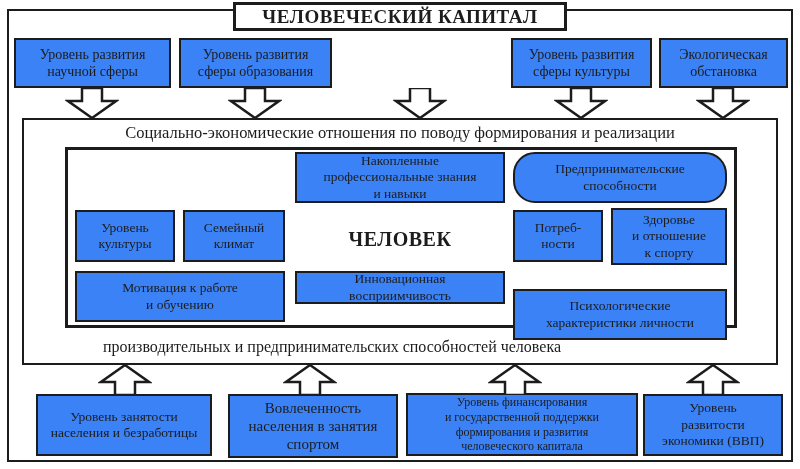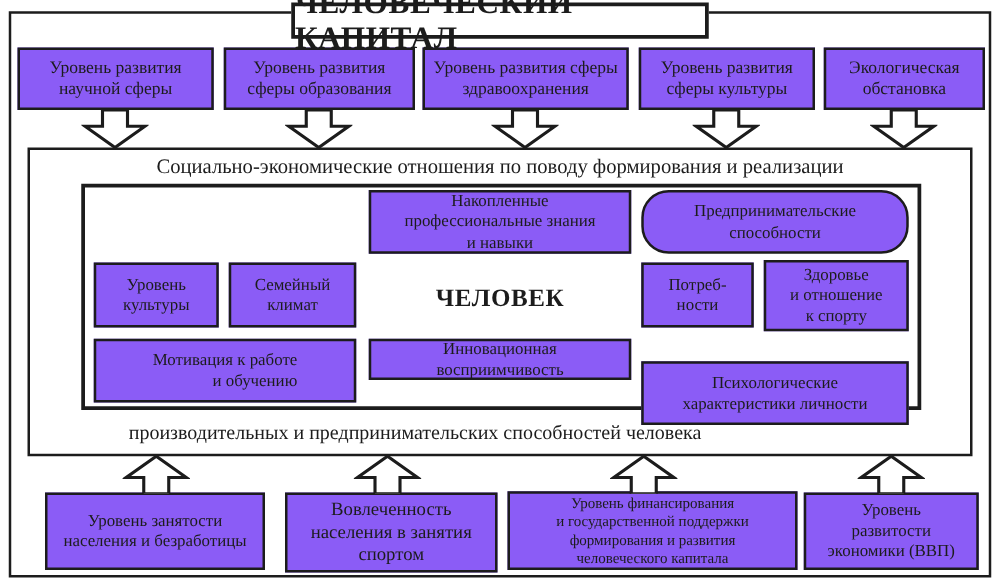--- a/index.html
+++ b/index.html
@@ -13,21 +13,21 @@
     height: 469px;
     background: #ffffff;
     font-family: "Liberation Serif", serif;
     color: #1c1c1c;
     overflow: hidden;
   }
   .box {
     position: absolute;
     box-sizing: border-box;
     border: 2px solid #1c1c1c;
-    background: #8b5cf6;
+    background: #3b82f6;
     display: flex;
     align-items: center;
     justify-content: center;
     text-align: center;
     white-space: pre-line;
     line-height: 1.22;
   }
   .frame {
     position: absolute;
     box-sizing: border-box;
@@ -42,21 +42,21 @@
   }
   .title-box {
     position: absolute;
     box-sizing: border-box;
     border: 3px solid #1c1c1c;
     background: #ffffff;
     display: flex;
     align-items: center;
     justify-content: center;
     font-weight: bold;
-    font-size: 25px;
+    font-size: 19px;
     letter-spacing: 0.5px;
     z-index: 3;
   }
   .factor { font-size: 14px; }
   .component { font-size: 13.5px; }
   .arrow { position: absolute; z-index: 2; }
   .arrow svg { display: block; }
 </style>
 </head>
 <body>
@@ -66,22 +66,20 @@
   <div class="frame" style="left:7px; top:9px; width:786px; height:453px;"></div>
 
   <div class="title-box" style="left:233px; top:2px; width:334px; height:29px;">
     <span>ЧЕЛОВЕЧЕСКИЙ КАПИТАЛ</span>
   </div>
 
   <div class="box factor" style="left:14px; top:38px; width:157px; height:50px;">Уровень развития
 научной сферы</div>
   <div class="box factor" style="left:179px; top:38px; width:153px; height:50px;">Уровень развития
 сферы образования</div>
-  <div class="box factor" style="left:338px; top:38px; width:165px; height:50px;">Уровень развития сферы
-здравоохранения</div>
   <div class="box factor" style="left:511px; top:38px; width:141px; height:50px;">Уровень развития
 сферы культуры</div>
   <div class="box factor" style="left:659px; top:38px; width:129px; height:50px;">Экологическая
 обстановка</div>
 
   <div class="arrow" style="left:65px; top:88px;">
     <svg width="54" height="31" viewBox="0 0 54 31">
         <polygon points="17,0 17,13 3,13 27,30 51,13 37,13 37,0" fill="#ffffff" stroke="#1c1c1c" stroke-width="2.5"></polygon>
       </svg>
   </div>
@@ -122,21 +120,21 @@
 культуры</div>
   <div class="box component" style="left:183px; top:210px; width:102px; height:52px; z-index:2;">Семейный
 климат</div>
   <div class="label" style="left:295px; top:227px; width:210px; font-size:20px; font-weight:bold; letter-spacing:0.5px; z-index:2;">ЧЕЛОВЕК</div>
   <div class="box component" style="left:513px; top:210px; width:90px; height:52px; z-index:2;">Потреб-
 ности</div>
   <div class="box component" style="left:611px; top:208px; width:116px; height:57px; z-index:2;">Здоровье
 и отношение
 к спорту</div>
 
-  <div class="box component" style="left:75px; top:271px; width:210px; height:51px; z-index:2;text-align:right;">Мотивация к работе
+  <div class="box component" style="left:75px; top:271px; width:210px; height:51px; z-index:2;">Мотивация к работе
 и обучению</div>
   <div class="box component" style="left:295px; top:271px; width:210px; height:33px; z-index:2;">Инновационная
 восприимчивость</div>
   <div class="box component" style="left:513px; top:271px; width:214px; height:51px; z-index:2;margin-top:18px;">Психологические
 характеристики личности</div>
 
   <div class="label" style="left:22px; top:337px; width:620px; font-size:16px; z-index:2;">производительных и предпринимательских способностей человека</div>
 
   <div class="arrow" style="left:98px; top:364px;">
     <svg width="54" height="31" viewBox="0 0 54 31">

